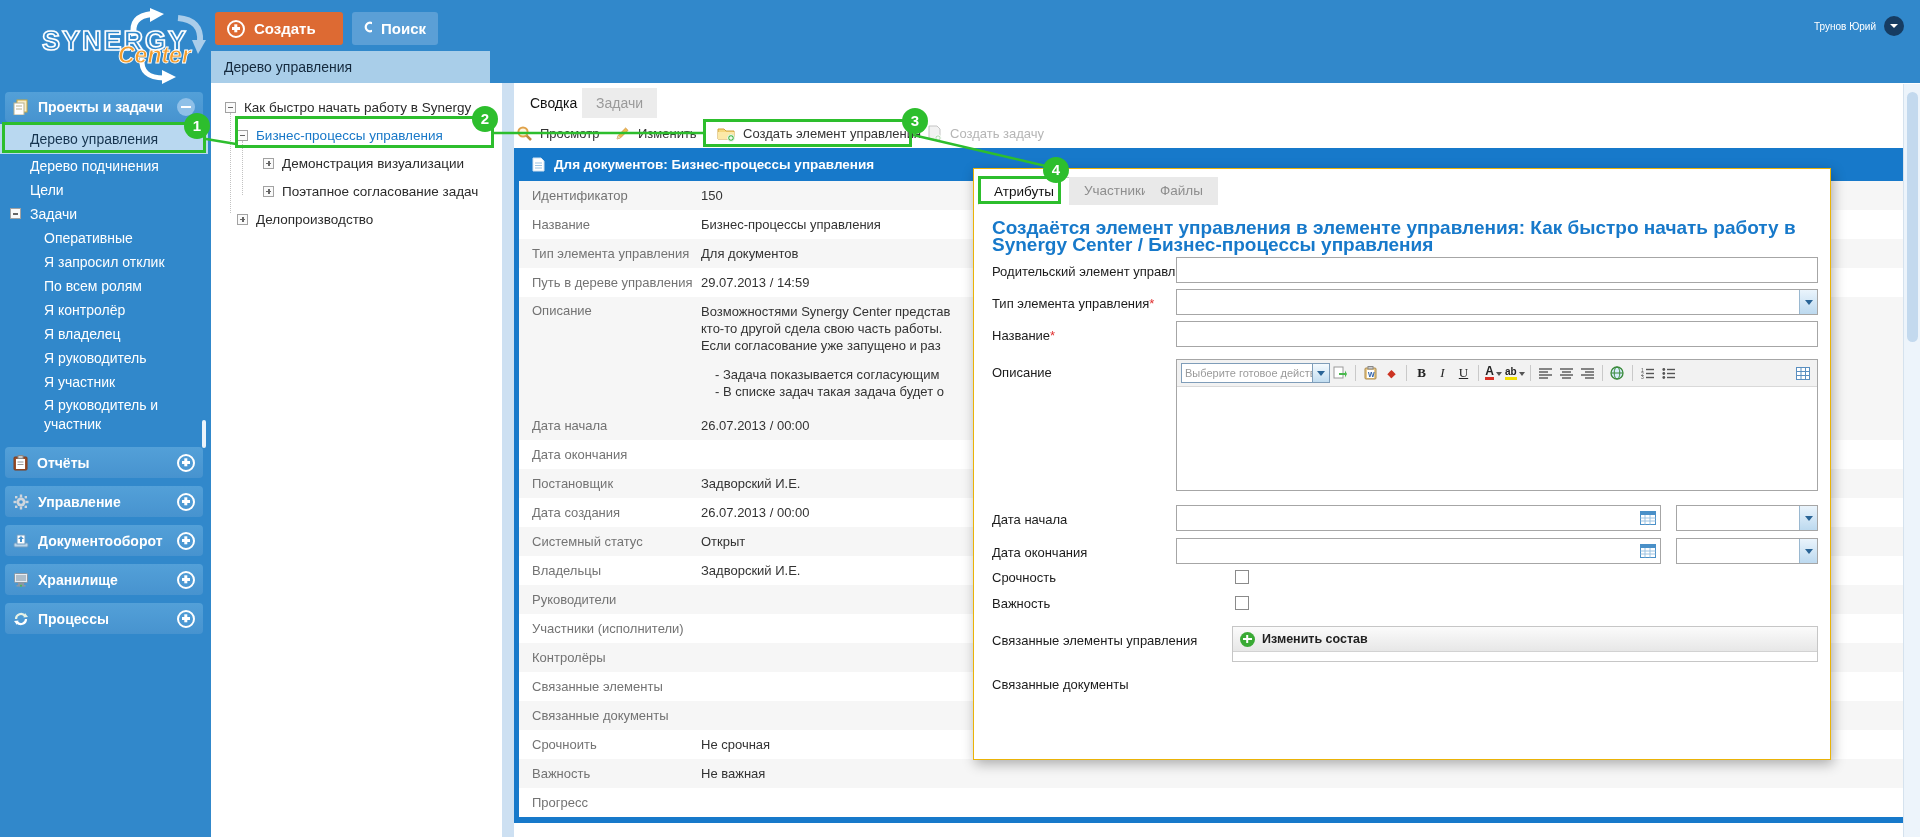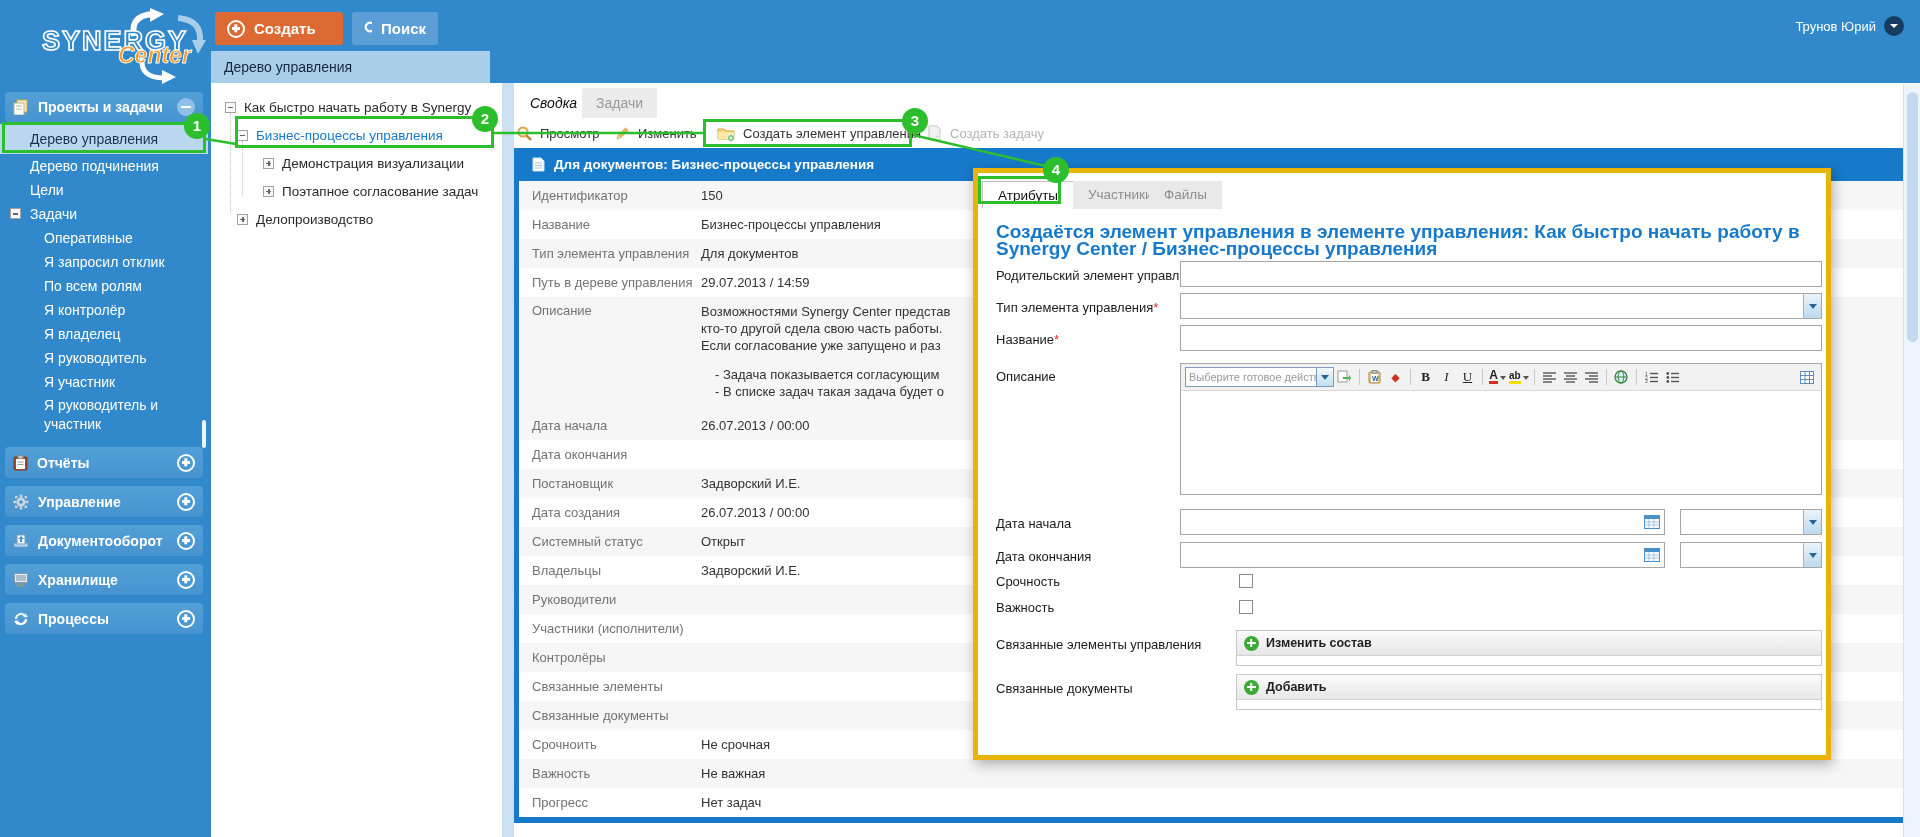--- a/index.html
+++ b/index.html
@@ -14,21 +14,21 @@
   .logo-center { position:absolute; left:98px; top:36px; font-size:23px; font-weight:bold; font-style:italic;
     color:#f59e2d; -webkit-text-stroke:0.8px #fff; z-index:2; }
   .btn-create { position:absolute; left:215px; top:12px; width:128px; height:33px; background:#dd6a33; border-radius:3px;
     display:flex; align-items:center; padding:0 12px; color:#fff; font-weight:bold; font-size:15px; cursor:pointer; }
   .btn-search { position:absolute; left:352px; top:12px; width:86px; height:33px; background:#5b9fd6; border-radius:3px;
     display:flex; align-items:center; padding:0 12px; color:#fff; font-weight:bold; font-size:15px; cursor:pointer; }
   .btn-create span.lbl, .btn-search span.lbl { margin-left:9px; }
   .plus-ico { width:18px; height:18px; border:2px solid #fff; border-radius:50%; position:relative; flex:0 0 auto; }
   .plus-ico::before, .plus-ico::after { content:""; position:absolute; background:#fff; left:3px; right:3px; top:5.7px; height:2.6px; }
   .plus-ico::after { transform:rotate(90deg); }
-  .user-box { position:absolute; right:16px; top:16px; display:flex; align-items:center; color:#fff; font-size:13px; }
+  .user-box { position:absolute; right:16px; top:16px; display:flex; align-items:center; color:#fff; font-size:10px; }
   .user-chevron { width:20px; height:20px; border-radius:50%; background:#163c62; margin-left:8px; position:relative; }
   .user-chevron::before { content:""; position:absolute; left:5.5px; top:7.5px; border:4.5px solid transparent; border-top-color:#fff; }
 
   
   .side-header { position:absolute; left:5px; top:92px; width:198px; height:30px; background:linear-gradient(#53a0d8,#4793cf);
     border-radius:4px; display:flex; align-items:center; padding:0 8px; }
   .side-header .lbl { color:#fff; font-weight:bold; font-size:14px; flex:1; margin-left:8px; }
   .minus-circle { width:18px; height:18px; border-radius:50%; background:#8fc0e8; position:relative; flex:0 0 auto; }
   .minus-circle::before { content:""; position:absolute; background:#fff; left:4px; right:4px; top:7.7px; height:2.6px; }
   .side-items { position:absolute; left:0; top:124px; width:208px; }
@@ -71,21 +71,21 @@
   .dheader .lbl { margin-left:9px; }
   .drow { display:flex; height:29px; align-items:center; font-size:13px; }
   .drow.light { background:#f6f6f6; }
   .drow.desc { height:114px; align-items:flex-start; padding-top:6px; }
   .dlabel { width:182px; padding-left:13px; color:#737373; flex:0 0 auto; white-space:nowrap; }
   .dvalue { flex:1; color:#333; white-space:nowrap; overflow:hidden; }
   .desc-lines div { line-height:17px; color:#333; }
   .desc-gap { height:12px; }
 
   
-  .dialog { position:absolute; left:973px; top:168px; width:858px; height:592px; background:#fff; border:5px solid #eab308;
+  .dialog { position:absolute; left:973px; top:168px; width:858px; height:592px; background:#fff; border:1px solid #eab308;
     box-shadow:2px 4px 12px rgba(0,0,0,.3); z-index:10; }
   .dtab { position:absolute; top:8px; height:28px; line-height:28px; padding:0 15px; font-size:13.5px; cursor:pointer; }
   .dtab.active { background:#fff; border:1px solid #c4c4c4; border-bottom-color:#fff; color:#111; }
   .dtab.inactive { background:#e9e9e9; color:#8e8e8e; }
   .dlg-info { position:absolute; left:18px; top:50px; width:806px; color:#1779ca; font-weight:bold; font-size:19px; line-height:17px; }
   .frow-label { position:absolute; left:18px; font-size:13px; color:#1b1b1b; white-space:nowrap; }
   .req { color:#e03030; }
   .txt-input { position:absolute; left:202px; width:642px; height:26px; border:1px solid #a6a6a6; background:#fff; padding:0 6px;
     font-size:13px; font-family:inherit; outline:none; }
   .dd-arrow-btn { position:absolute; width:18px; height:24px; background:linear-gradient(#eaf4fc,#bcd9ef); border-left:1px solid #9ab8d0;
@@ -280,21 +280,21 @@
     </div>
     <div class="tnode" style="top:122px; padding-left:26px;">
       <span class="exp plus"></span>
       <span class="lbl">Делопроизводство</span>
     </div>
   </div>
 
   <div class="splitter"></div>
 
   <div class="main">
-    <div class="mtab active" style="left:2px;font-style:italic;">Сводка</div>
+    <div class="mtab active" style="left:2px;">Сводка</div>
     <div class="mtab inactive" style="left:68px;">Задачи</div>
 
     <div class="mtool" style="left:2px;">
       <span class="ic">
         <svg width="17" height="17">
           <circle cx="7" cy="7" r="4.6" fill="#fdf6e2" stroke="#e0a24a" stroke-width="2"></circle>
           <line x1="10.6" y1="10.6" x2="15" y2="15" stroke="#c08a3e" stroke-width="2.6"></line>
         </svg>
       </span>
       <span>Просмотр</span>
@@ -417,21 +417,20 @@
       <div class="drow">
           <div class="dlabel">Срочноить</div>
           <div class="dvalue">Не срочная</div>
         </div>
       <div class="drow light">
           <div class="dlabel">Важность</div>
           <div class="dvalue">Не важная</div>
         </div>
       <div class="drow">
           <div class="dlabel">Прогресс</div>
-          <div class="dvalue">Нет задач</div>
         </div>
     </div>
   </div>
 
   <div class="dialog">
     <div class="dtab active" style="left:4px;">Атрибуты</div>
     <div class="dtab inactive" style="left:95px;">Участники</div>
     <div class="dtab inactive" style="left:171px;">Файлы</div>
 
     <div class="dlg-info">Создаётся элемент управления в элементе управления: Как быстро начать работу в Synergy Center / Бизнес-процессы управления</div>
@@ -619,26 +618,20 @@
 
     <div class="frow-label" style="top:464px;">Связанные элементы управления</div>
     <div class="bar-wrap" style="top:457px;">
       <div class="bar-btn">
         <span class="green-plus"></span>
         <span class="lbl">Изменить состав</span>
       </div>
     </div>
 
     <div class="frow-label" style="top:508px;">Связанные документы</div>
-    <div class="bar-wrap" style="top:501px;">
-      <div class="bar-btn">
-        <span class="green-plus"></span>
-        <span class="lbl">Добавить</span>
-      </div>
-    </div>
   </div>
 
   <div class="vtrack">
     <div class="vthumb"></div>
   </div>
 
   <div class="ann">
     <div class="ann-box" style="left:2px; top:122px; width:204px; height:31px;"></div>
     <div class="ann-box" style="left:235px; top:116px; width:259px; height:32px;"></div>
     <div class="ann-box" style="left:703px; top:119px; width:209px; height:28px;"></div>

